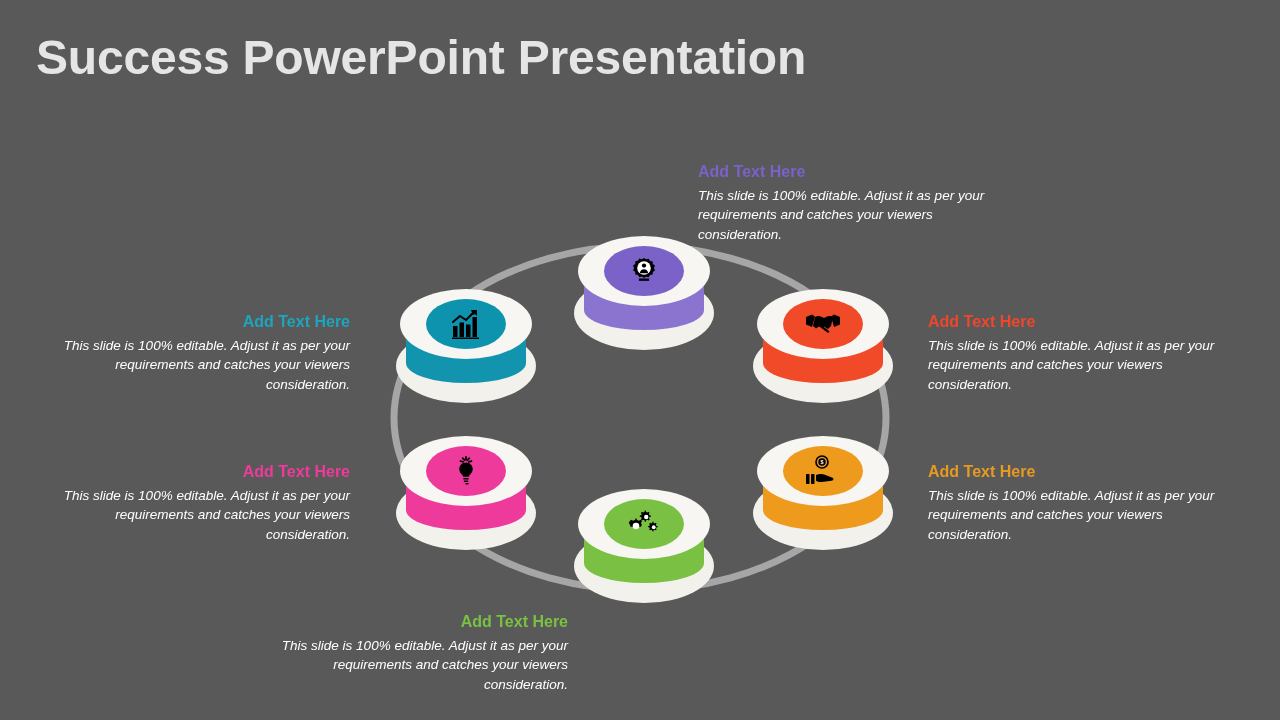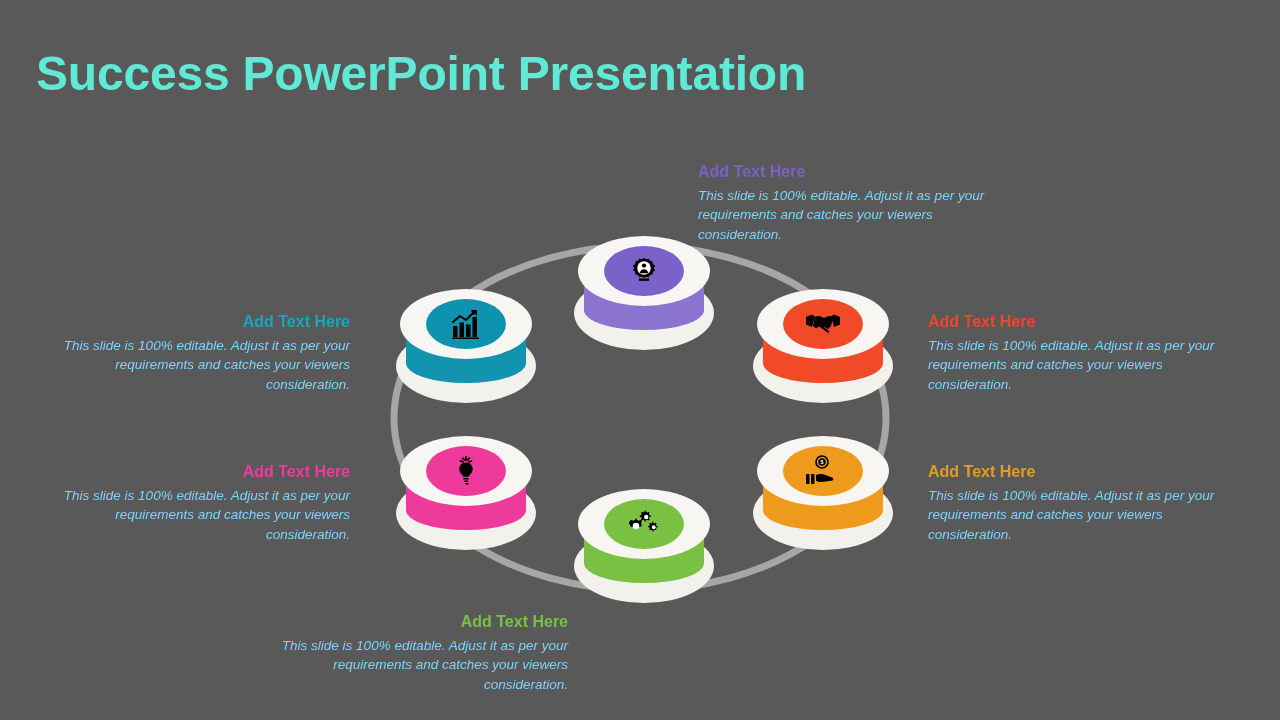--- a/index.html
+++ b/index.html
@@ -18,25 +18,25 @@
     position: absolute;
     left: 0; top: 0;
     width: 1280px;
     height: 720px;
   }
 
   
   #slide-title {
     position: absolute;
     left: 36px;
-    top: 46px;
+    top: 30px;
     width: 1100px;
     font-size: 48px;
     font-weight: bold;
-    color: #5eead4;
+    color: #e5e5e5;
     letter-spacing: -0.2px;
     line-height: 1.15;
     white-space: nowrap;
   }
 
   
   #diagram {
     position: absolute;
     left: 0;
     top: 0;
@@ -131,21 +131,21 @@
   }
   .callout .head {
     font-size: 16px;
     font-weight: bold;
     line-height: 1.25;
     margin: 0 0 4px 0;
   }
   .callout .body-text {
     font-size: 13.5px;
     font-style: italic;
-    color: #7dd3fc;
+    color: #ffffff;
     line-height: 1.44;
     margin: 0;
   }
   .callout.align-right { text-align: right; }
   .callout.align-left  { text-align: left; }
 </style>
 </head>
 <body>
 
 <div id="slide">

